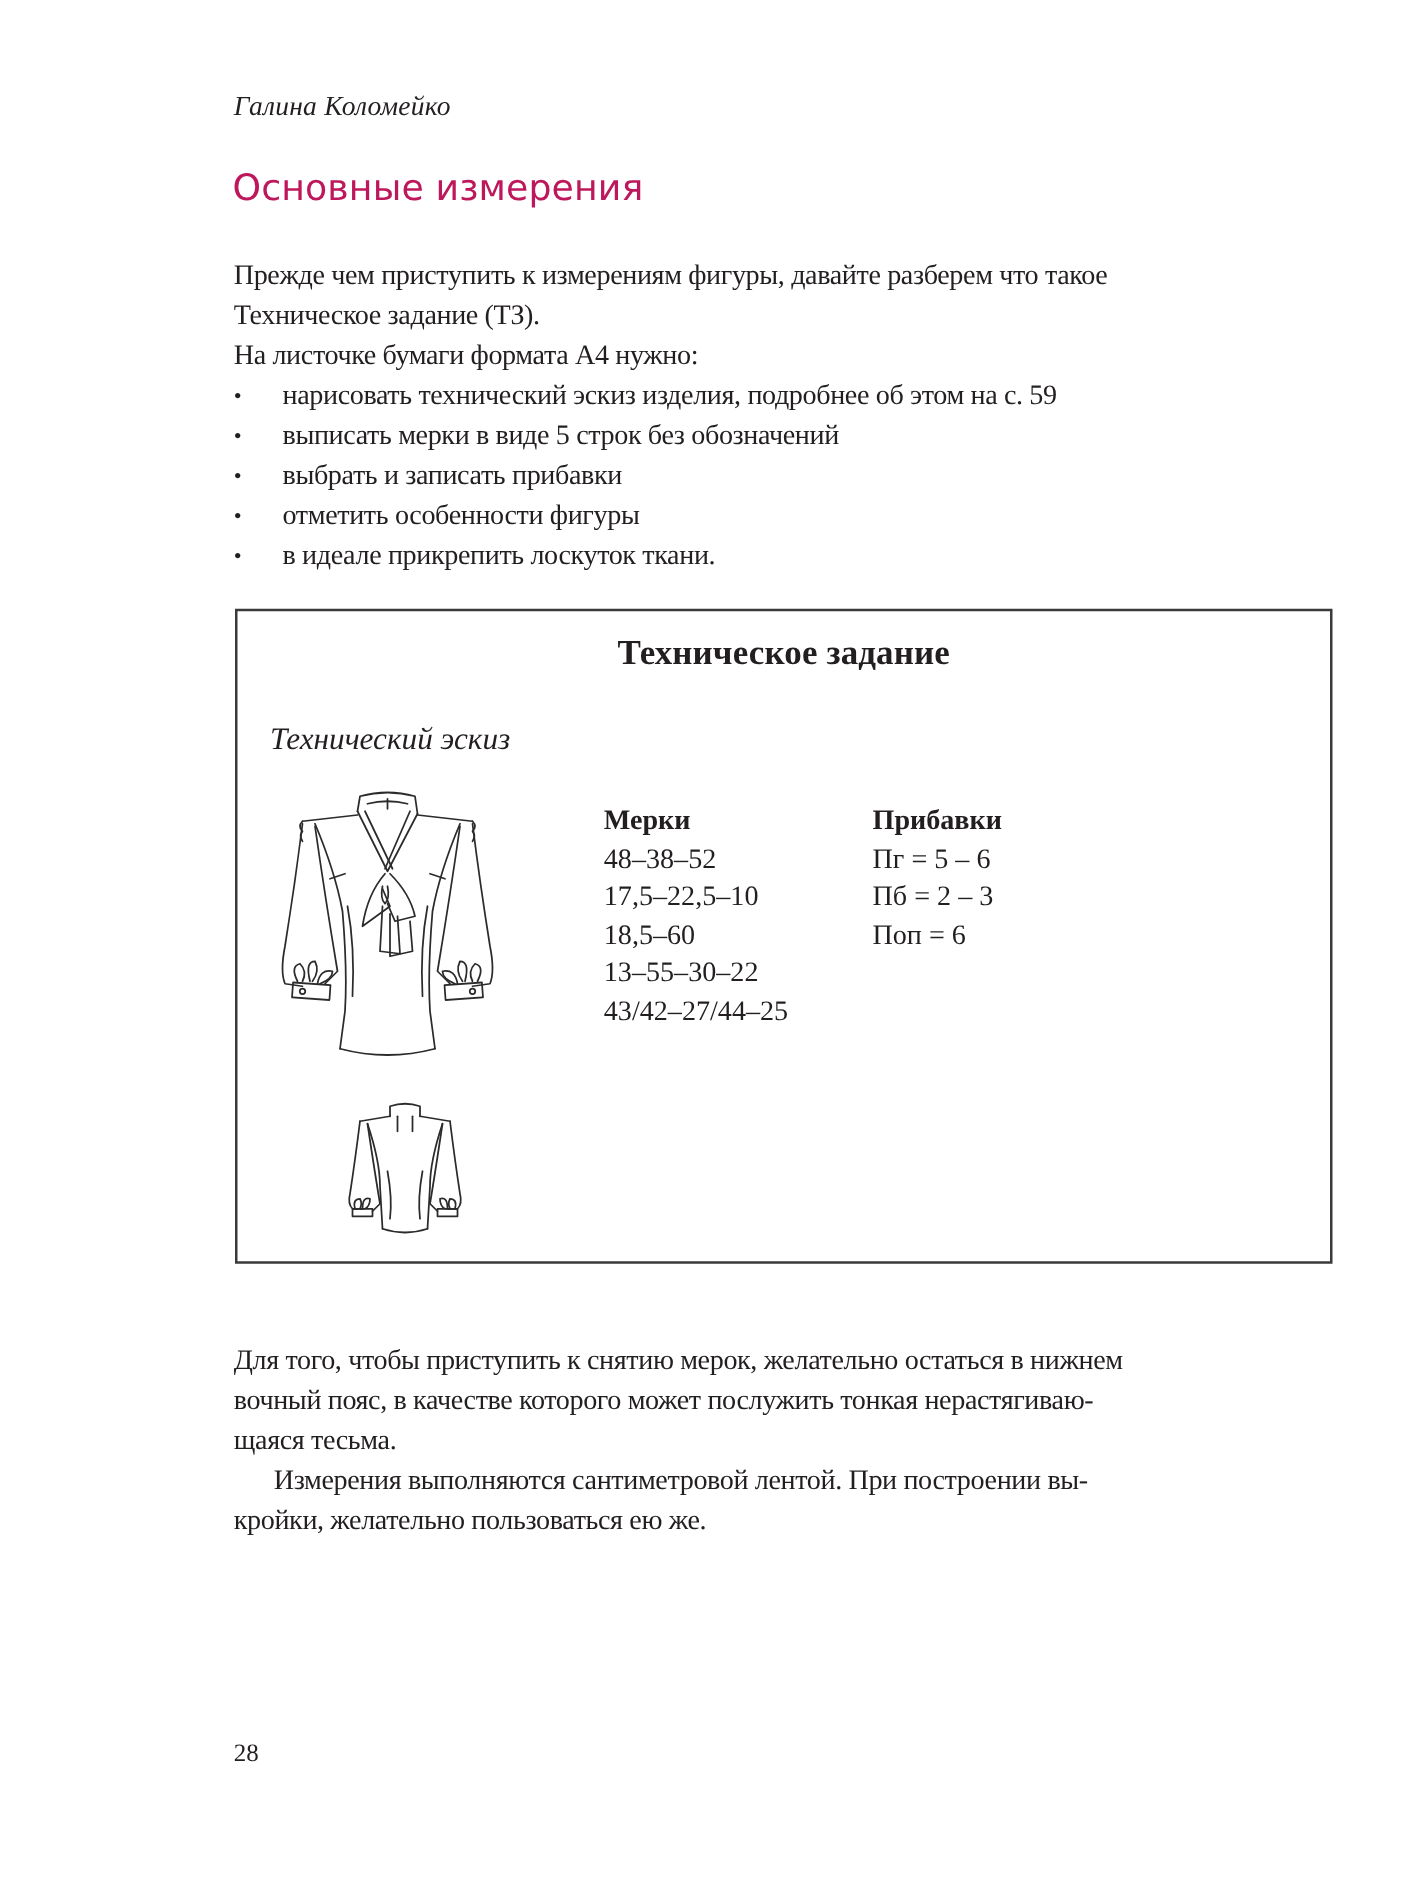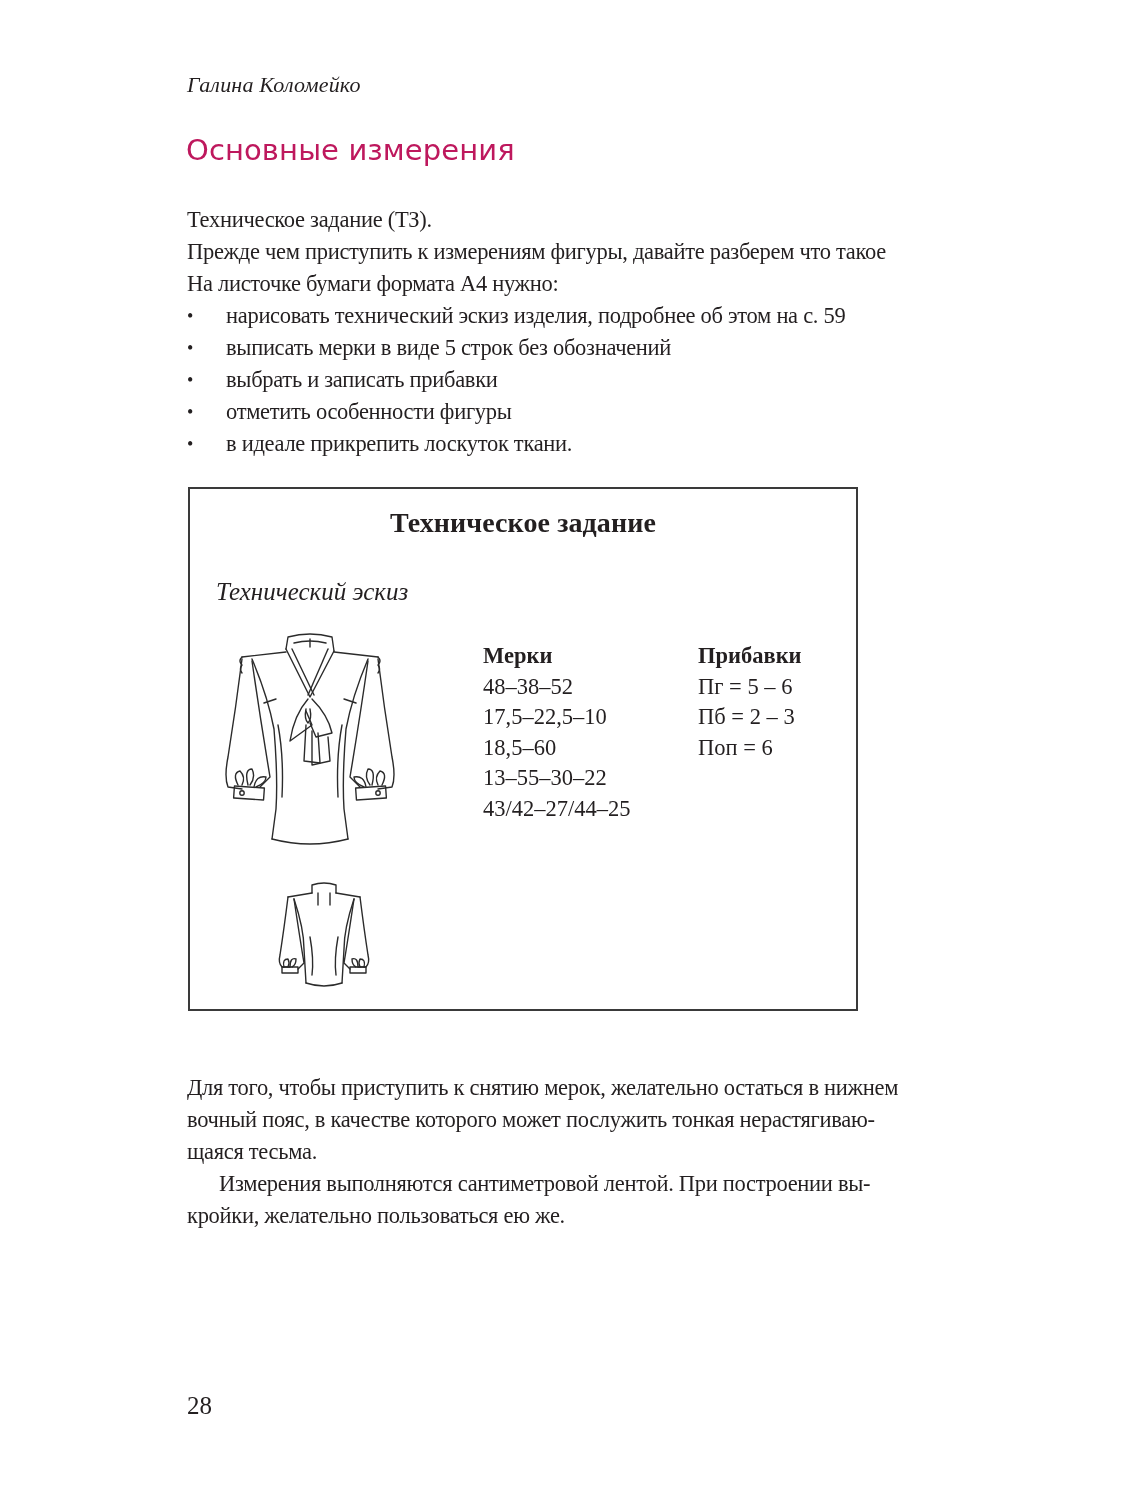--- a/index.html
+++ b/index.html
@@ -61,21 +61,21 @@
       padding-left: 39px;
     }
     .bullets li .bullet {
       position: absolute;
       left: 0; top: 0;
       font-size: 18px;
     }
     .tz-box {
       position: absolute;
       left: 188px; top: 487px;
-      width: 670px; height: 524px;
+      width: 878px; height: 524px;
       border: 2px solid #3a3a3a;
       box-sizing: border-box;
     }
     .tz-title {
       position: absolute;
       left: 0; right: 0; top: 18px;
       text-align: center;
       font-weight: bold;
       font-size: 28px;
       letter-spacing: 0.1px;
@@ -106,43 +106,43 @@
       font-weight: bold;
     }
     .merki { left: 293px; }
     .pribavki { left: 508px; }
     .outro { top: 1040px; text-align: justify; margin-top: 32px; }
     .outro p { margin: 0; }
     .outro .indent { text-indent: 32px; }
     .page-number {
       position: absolute;
       left: 187px; top: 1392px;
-      font-size: 25px;
+      font-size: 20px;
     }
     svg { overflow: visible; }
     svg path, svg line, svg circle, svg rect, svg polyline, svg ellipse {
       fill: none;
       stroke: #2b2b2b;
       stroke-width: 1.4;
       stroke-linecap: round;
       stroke-linejoin: round;
     }
   </style>
 </head>
 <body>
 
 <div class="page">
 
   <div class="running-head">Галина Коломейко</div>
 
   <h1 class="section-title">Основные измерения</h1>
 
   <div class="body-text intro">
+    <p>Прежде чем приступить к измерениям фигуры, давайте разберем что такое</p>
     <p>Техническое задание (ТЗ).</p>
-    <p>Прежде чем приступить к измерениям фигуры, давайте разберем что такое</p>
     <p>На листочке бумаги формата А4 нужно:</p>
   </div>
 
   <ul class="bullets">
     <li><span class="bullet">•</span><span>нарисовать технический эскиз изделия, подробнее об этом на с. 59</span></li>
     <li><span class="bullet">•</span><span>выписать мерки в виде 5 строк без обозначений</span></li>
     <li><span class="bullet">•</span><span>выбрать и записать прибавки</span></li>
     <li><span class="bullet">•</span><span>отметить особенности фигуры</span></li>
     <li><span class="bullet">•</span><span>в идеале прикрепить лоскуток ткани.</span></li>
   </ul>

